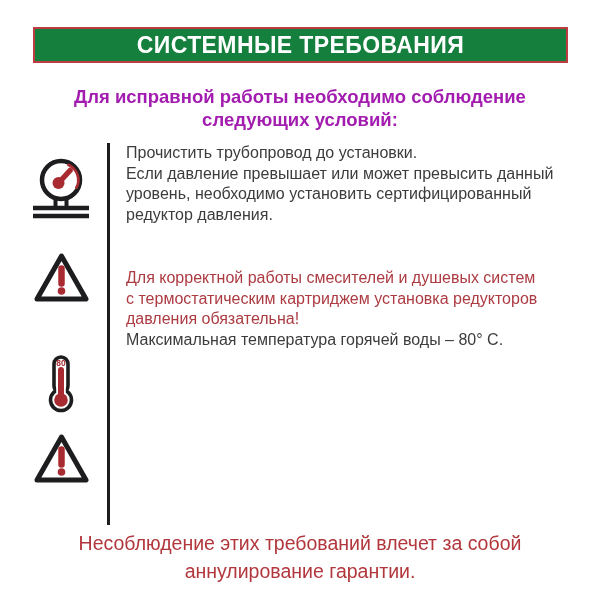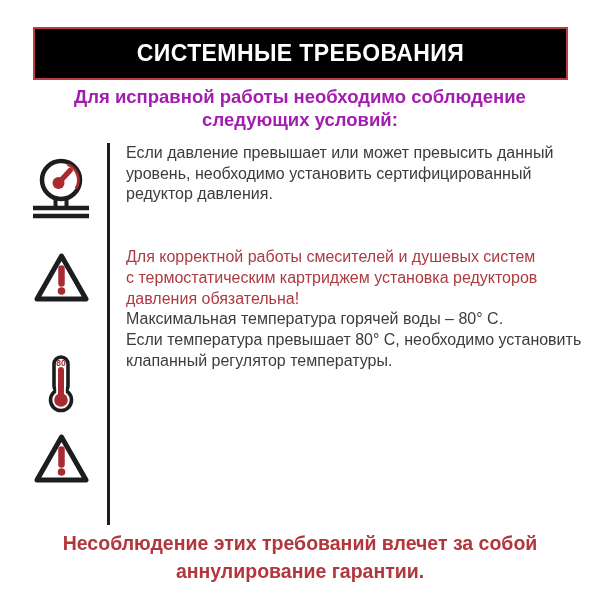--- a/index.html
+++ b/index.html
@@ -10,22 +10,22 @@
   body {
     width: 600px;
     height: 600px;
     position: relative;
     font-family: "Liberation Sans", sans-serif;
     overflow: hidden;
   }
   .banner {
     position: absolute;
     left: 33px; top: 27px;
-    width: 535px; height: 53px;
-    background: #000000;
+    width: 535px; height: 36px;
+    background: #15803d;
     box-sizing: border-box;
     border: 2px solid #BC3C42;
     display: flex;
     align-items: center;
     justify-content: center;
   }
   .banner-title {
     color: #ffffff;
     font-size: 23px;
     font-weight: bold;
@@ -66,21 +66,21 @@
     margin: 0;
     white-space: pre-line;
   }
   .req.red { color: #AC3B42; margin-top: 42px; }
   .footer {
     position: absolute;
     left: 0; top: 530px;
     width: 600px;
     text-align: center;
     font-size: 19.5px;
-    font-weight: bold;
+    font-weight: normal;
     color: #B2373D;
     line-height: 27.5px;
     white-space: pre-line;
   }
 </style>
 </head>
 <body>
 
 <div class="banner">
   <span class="banner-title">СИСТЕМНЫЕ ТРЕБОВАНИЯ</span>
@@ -125,25 +125,24 @@
 
 <div class="icon-wrap icon-tri2">
   <svg width="57" height="53" viewBox="0 0 57 53">
     <path d="M 28.5 5 L 53 48 L 4 48 Z" fill="#ffffff" stroke="#1D1D1F" stroke-width="5" stroke-linejoin="round"></path>
     <line x1="28.5" y1="17.5" x2="28.5" y2="32.5" stroke="#A82B31" stroke-width="6.5" stroke-linecap="round"></line>
     <circle cx="28.5" cy="40" r="3.8" fill="#A82B31"></circle>
   </svg>
 </div>
 
 <div class="reqs">
+  <p class="req">Прочистить трубопровод до установки.</p>
   <p class="req">Если давление превышает или может превысить данный
 уровень, необходимо установить сертифицированный
 редуктор давления.</p>
   <p class="req red">Для корректной работы смесителей и душевых систем
 с термостатическим картриджем установка редукторов
 давления обязательна!</p>
   <p class="req">Максимальная температура горячей воды – 80° C.</p>
-  <p class="req">Если температура превышает 80° C, необходимо установить
-клапанный регулятор температуры.</p>
 </div>
 
 <div class="footer">Несоблюдение этих требований влечет за собой
 аннулирование гарантии.</div>
 
 </body></html>

